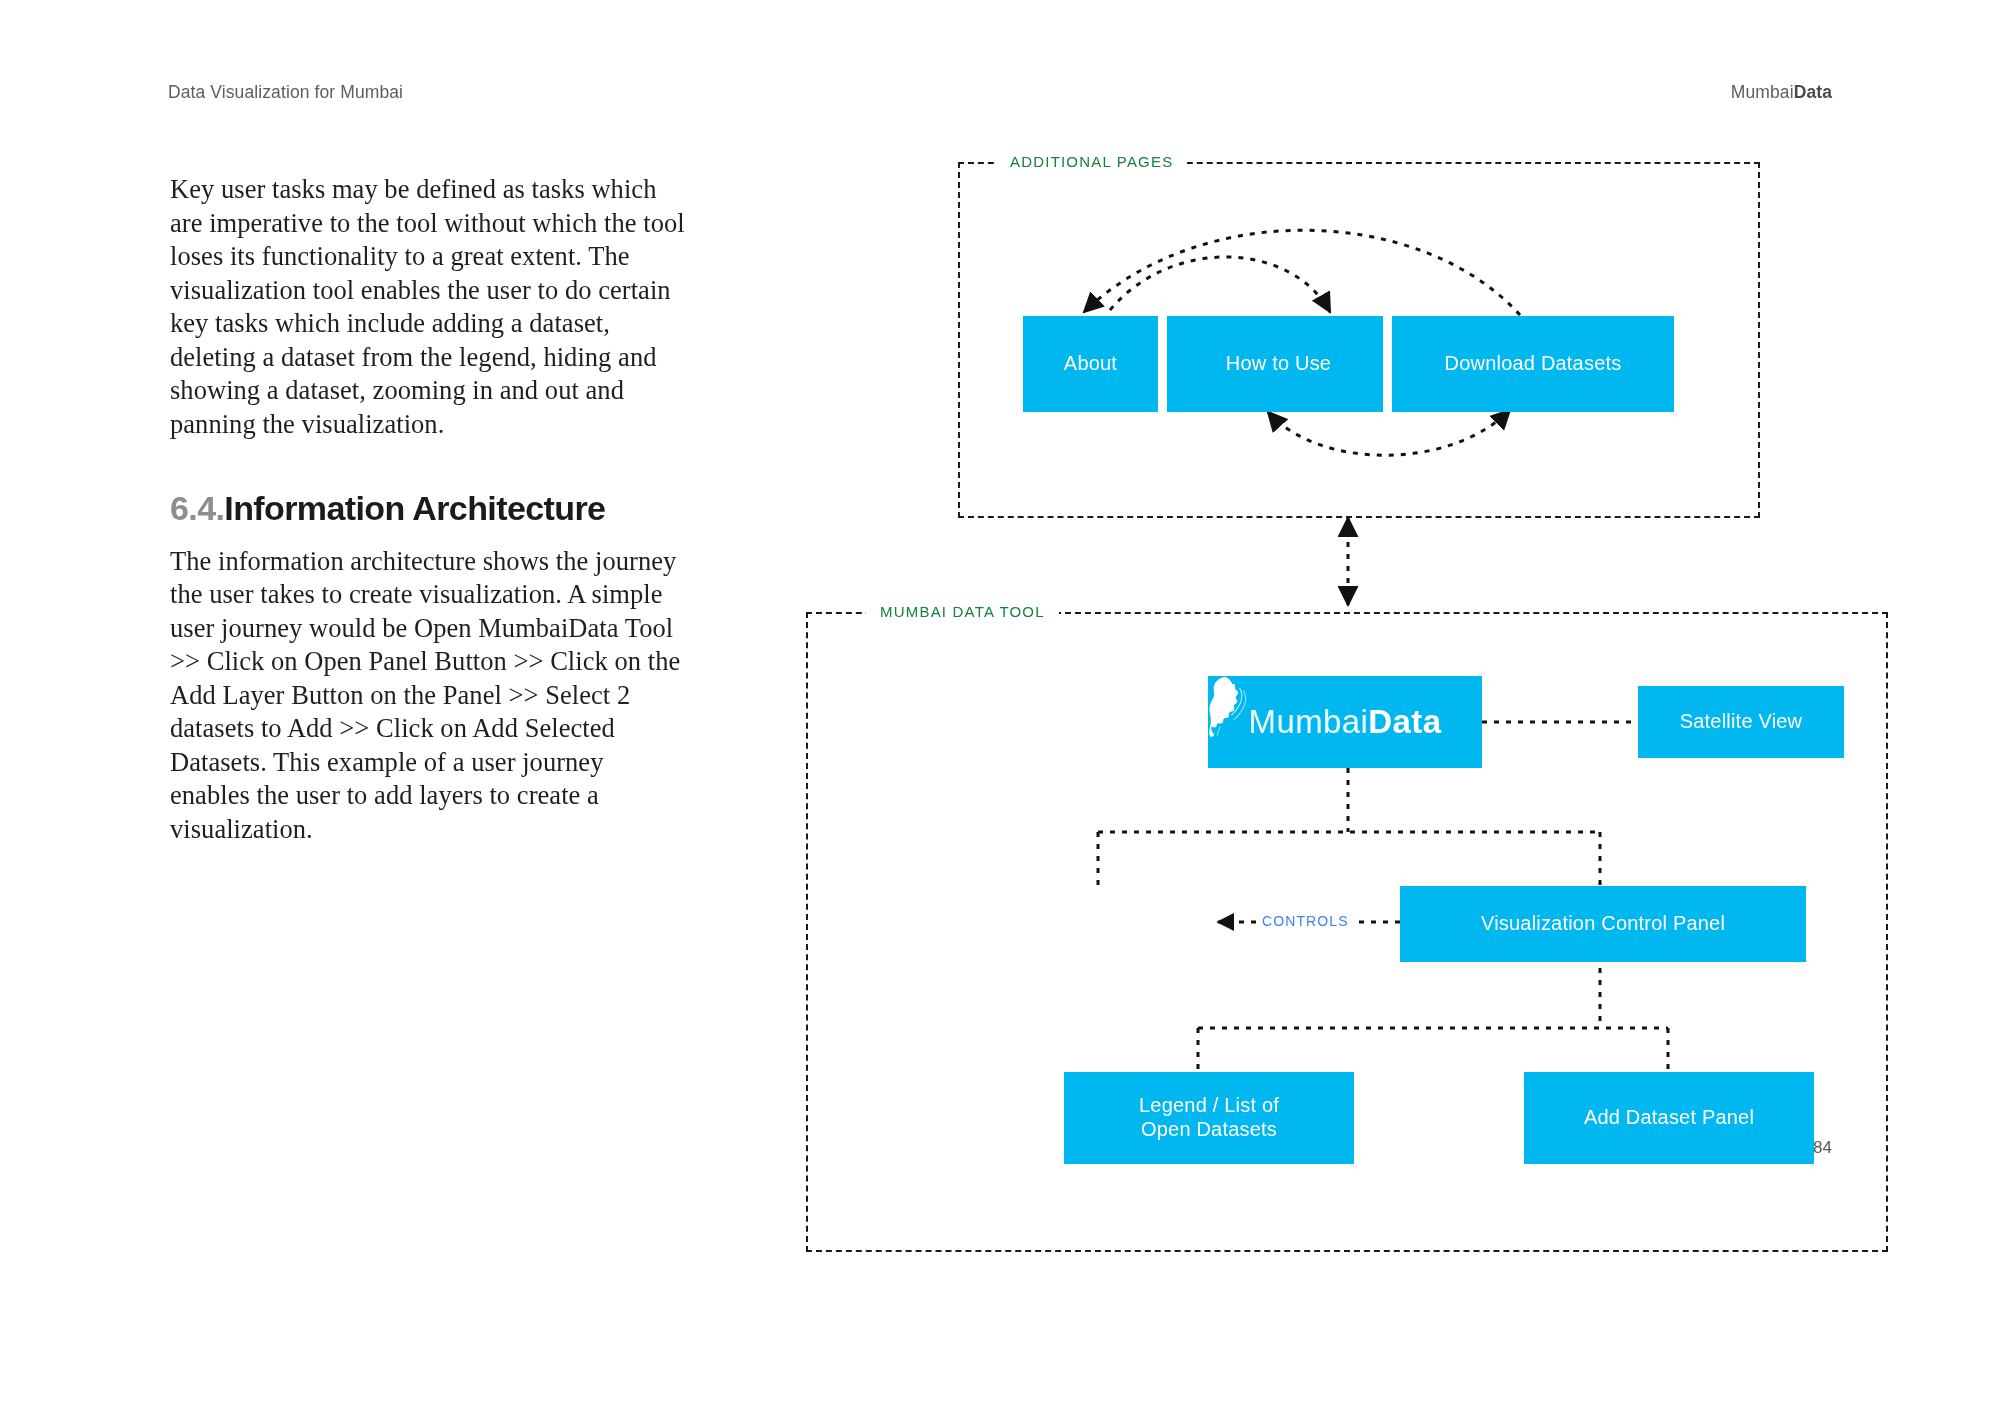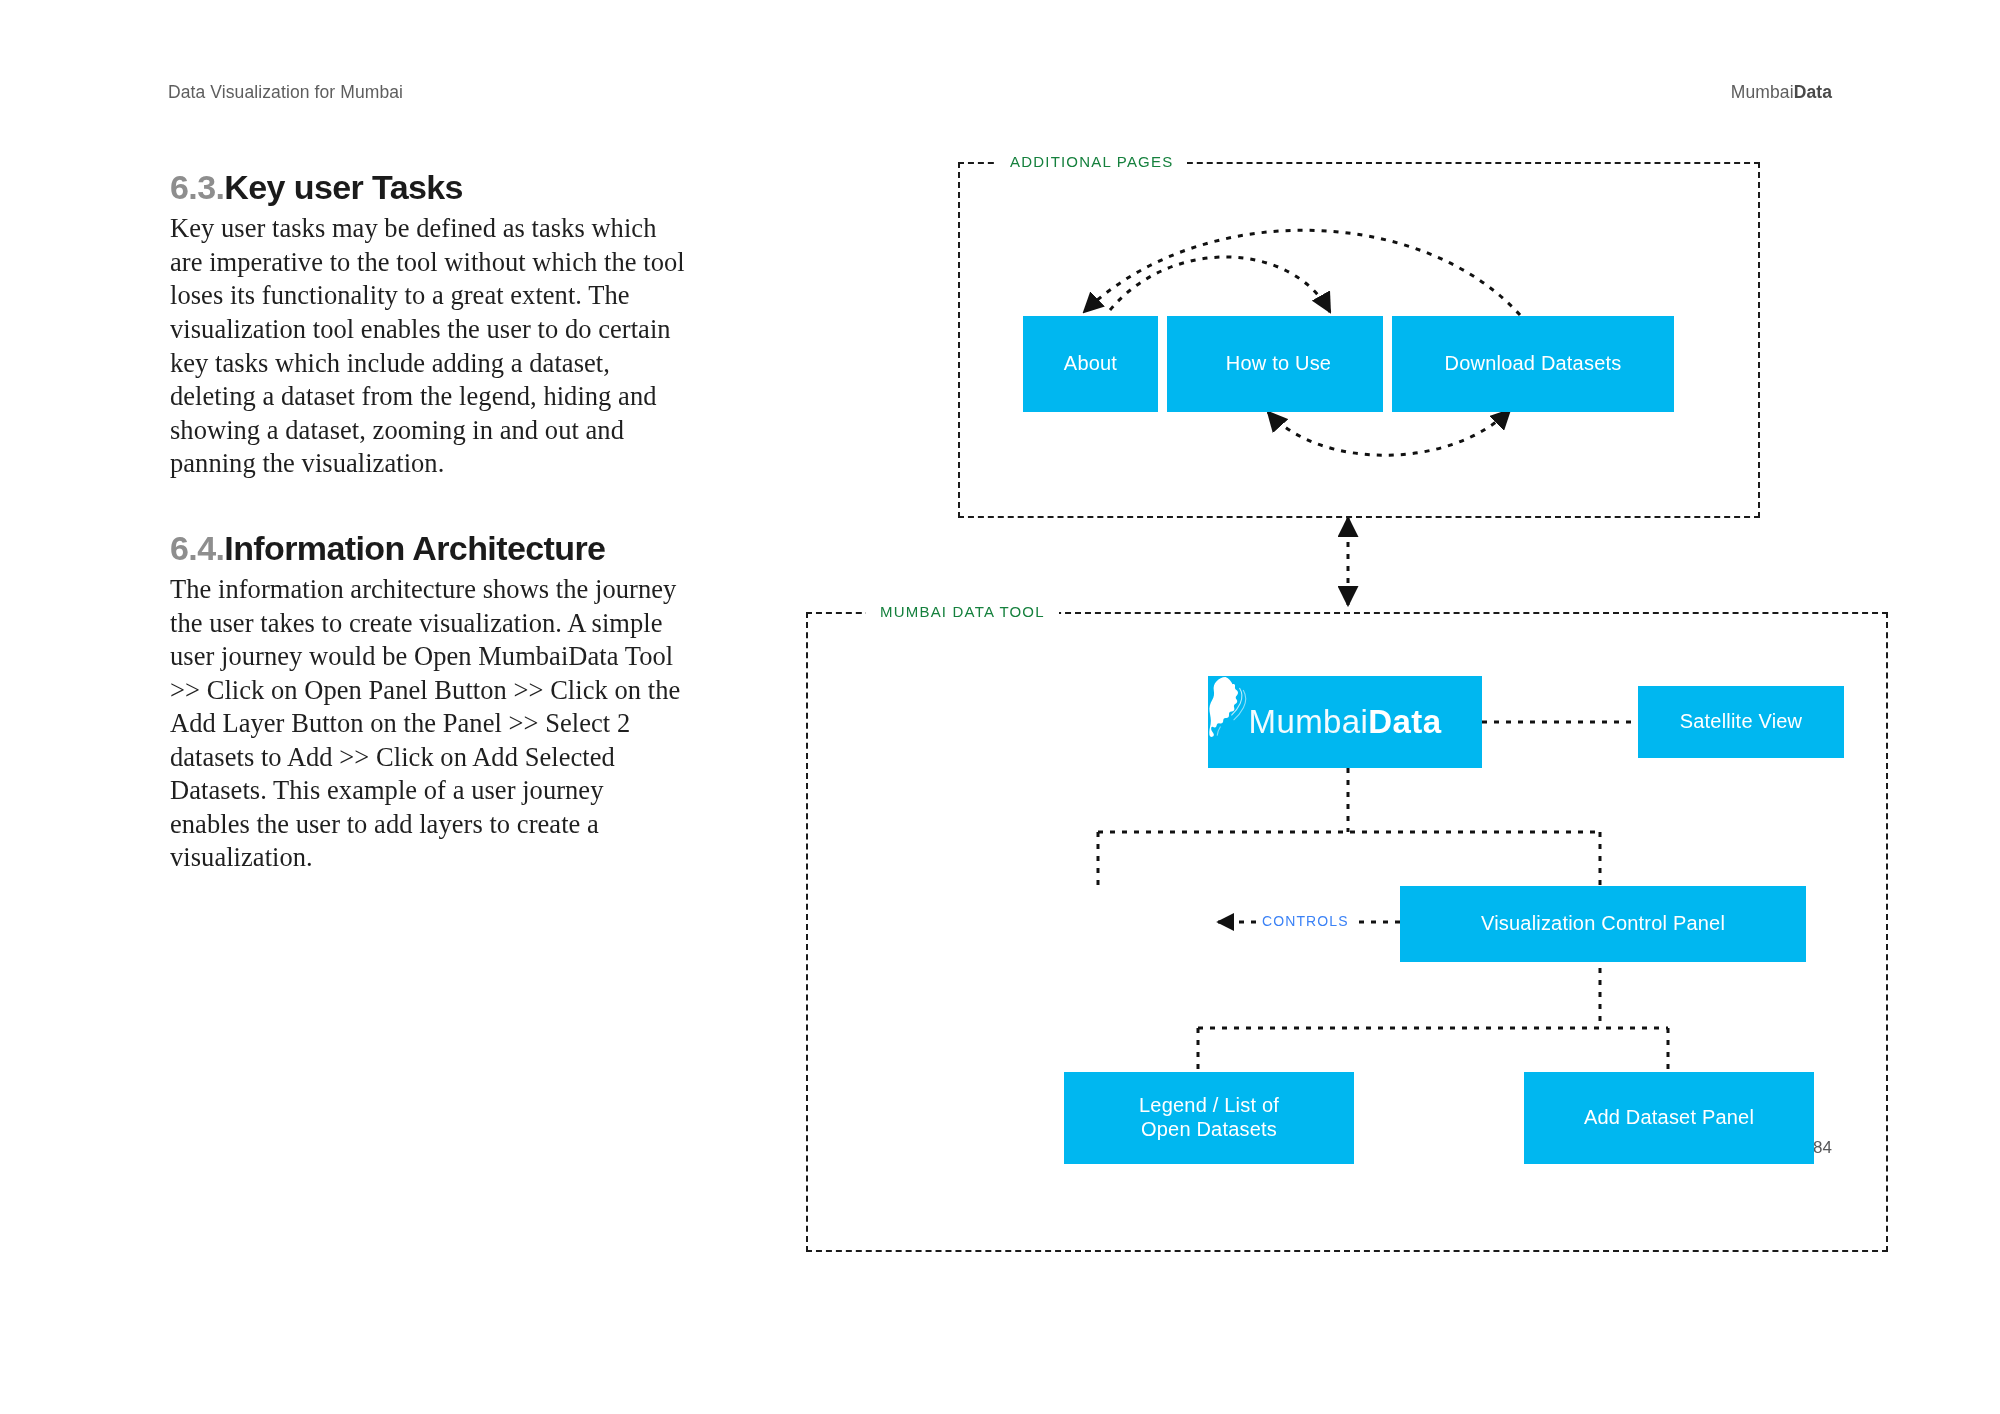--- a/index.html
+++ b/index.html
@@ -39,21 +39,21 @@
 
   .body {
     font-family: "Liberation Serif", serif;
     font-size: 26.5px;
     line-height: 1.265;
     color: #1f1f1f;
     margin-top: 5px;
     letter-spacing: .05px;
   }
   .sec-2 { margin-top: 48px; }
-  .sec-2 .body { margin-top: 5px; }
+  .sec-2 .body { margin-top: 16px; }
 
   
   .diagram { position: absolute; left: 0; top: 0; width: 2000px; height: 1414px; }
   .diagram svg { position: absolute; left: 0; top: 0; }
 
   
   .grp {
     position: absolute; border: 2px dashed #1a1a1a;
     background: transparent;
   }
@@ -95,24 +95,20 @@
 <div class="page">
 
   <div class="head-left">Data Visualization for Mumbai</div>
 
   <div class="head-right"><span>Mumbai</span><span class="b">Data</span></div>
 
   <div class="folio">50 of 84</div>
 
   <div class="col">
 
-    <div class="sec-head">
-      <span class="sec-num">6.3.</span>
-      <span class="sec-title">Key user Tasks</span>
-    </div>
     <p class="body">Key user tasks may be defined as tasks which are imperative to the tool without which the tool loses its functionality to a great extent. The visualization tool enables the user to do certain key tasks which include adding a dataset, deleting a dataset from the legend, hiding and showing a dataset, zooming in and out and panning the visualization.</p>
 
     <div class="sec-2">
       <div class="sec-head">
         <span class="sec-num">6.4.</span>
         <span class="sec-title">Information Architecture</span>
       </div>
       <p class="body">The information architecture shows the journey the user takes to create visualization. A simple user journey would be Open MumbaiData Tool &gt;&gt; Click on Open Panel Button &gt;&gt; Click on the Add Layer Button on the Panel &gt;&gt; Select 2 datasets to Add &gt;&gt; Click on Add Selected Datasets. This example of a user journey enables the user to add layers to create a visualization.</p>
     </div>
 

